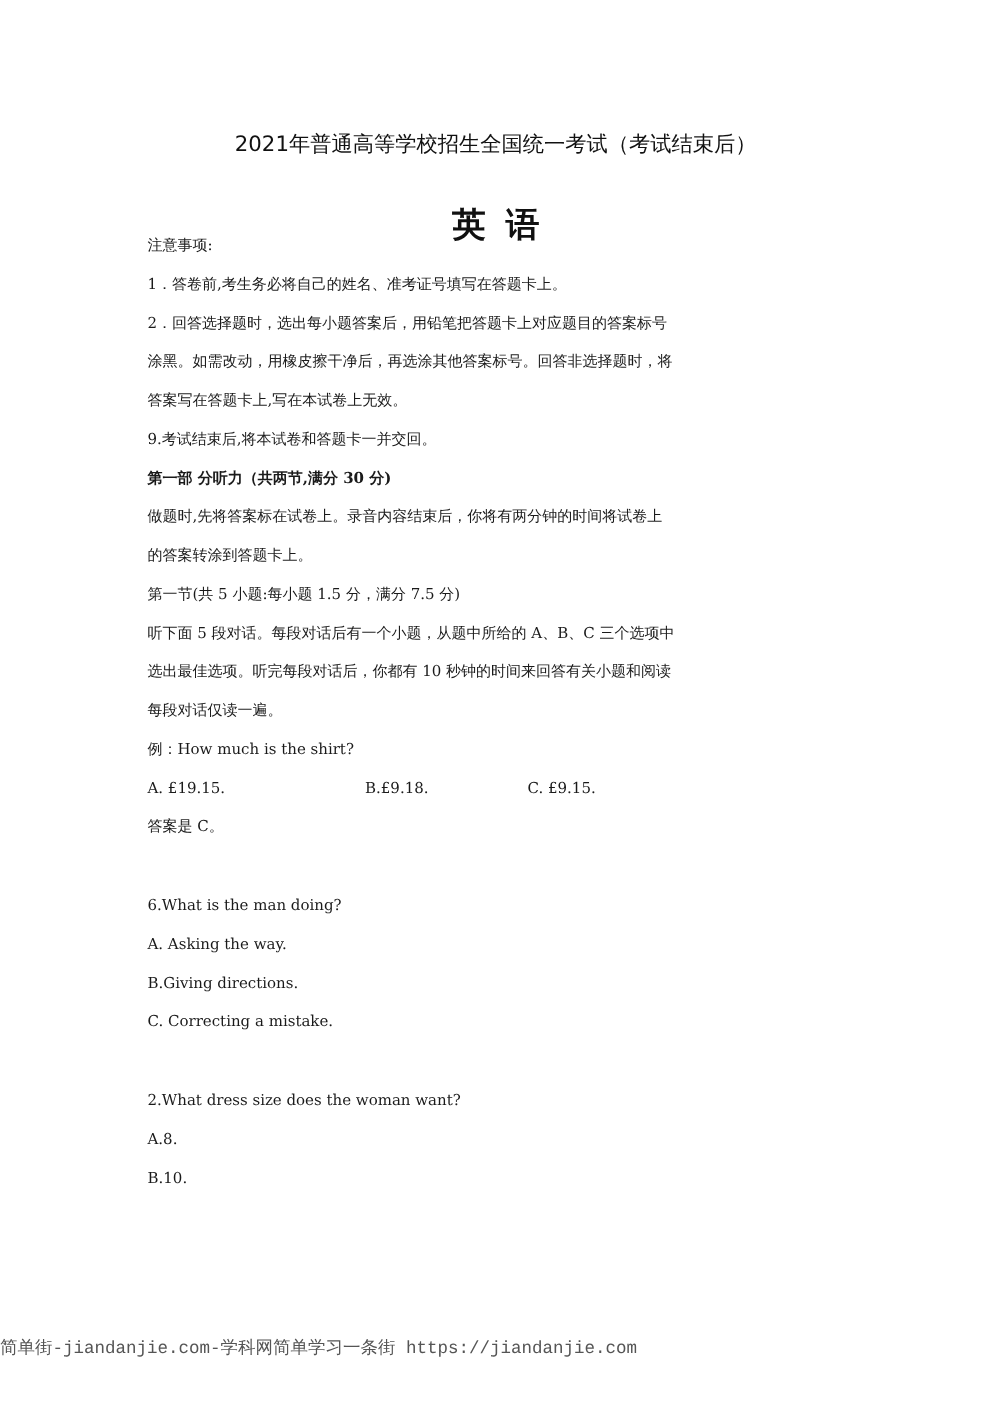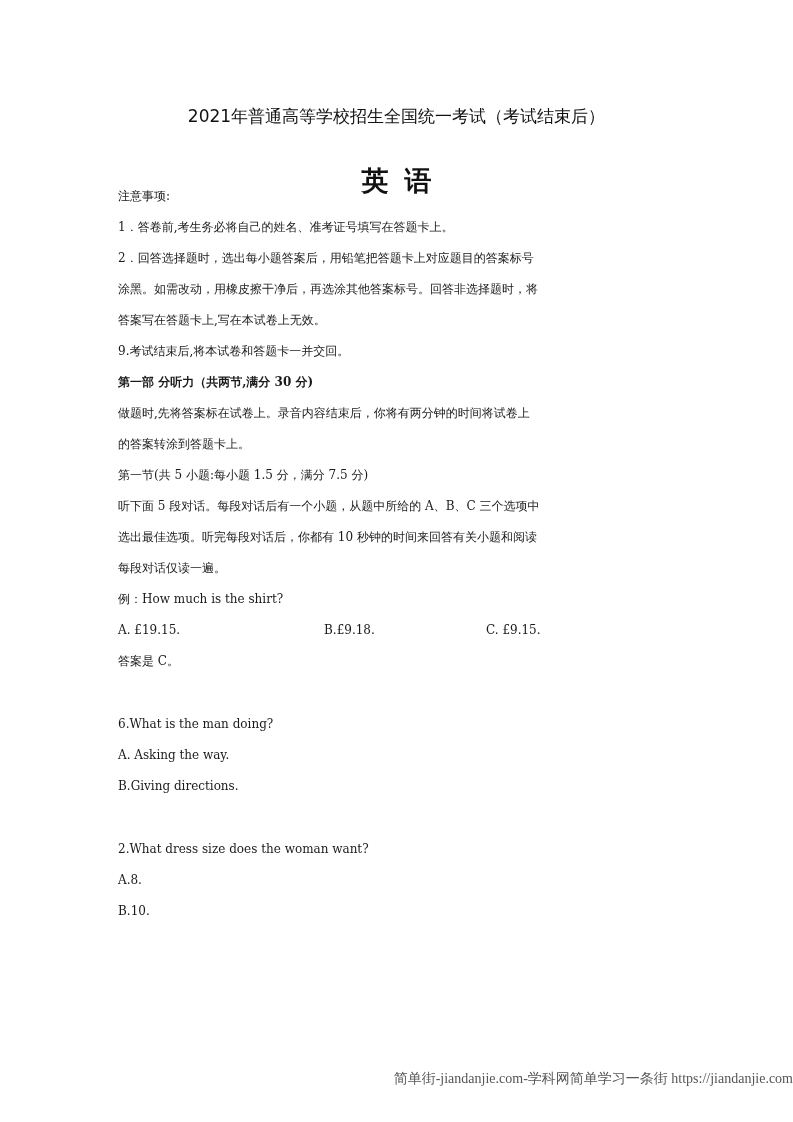--- a/index.html
+++ b/index.html
@@ -6,27 +6,27 @@
   body { width: 793px; height: 1122px; position: relative; overflow: hidden; color: #1a1a1a; }
   .page { position: absolute; left: 0; top: 0; width: 793px; height: 1122px; }
   .title { position: absolute; left: 0; width: 793px; text-align: center; top: 104px;
     font-family: "DejaVu Sans", sans-serif; font-size: 17px; line-height: 24px; color: #111; }
   .subject { position: absolute; left: 0; width: 793px; text-align: center; top: 150px;
     font-family: "DejaVu Sans", sans-serif; font-size: 27px; line-height: 36px; font-weight: bold; letter-spacing: 16px; text-indent: 16px; color: #111; margin-top: 13px; }
   .body { position: absolute; left: 118px; top: 184px; width: 560px;
     font-family: "DejaVu Serif", "Liberation Serif", serif; font-size: 12px; color: #1a1a1a; }
   .line { height: 31px; line-height: 24px; white-space: nowrap; }
   .bold { font-weight: bold; }
-  .opts { display: flex; gap: 32px; }
+  .opts { display: flex; }
   .opts span { display: inline-block; }
   .opt-a { width: 174px; }
   .opt-b { width: 130px; }
   .gap { height: 32px; }
-  .footer { position: absolute; left: 0; width: 793px; top: 1069px; text-align: right;
-    font-family: Liberation Serif, serif; font-size: 14px; color: #555; line-height: 20px; }
+  .footer { position: absolute; left: 0; width: 793px; top: 1069px; text-align: left;
+    font-family: Liberation Mono, monospace; font-size: 14px; color: #555; line-height: 20px; }
 </style>
 </head>
 <body>
 
 <div class="page">
   <div class="title">2021年普通高等学校招生全国统一考试（考试结束后）</div>
   <div class="subject">英语</div>
 
   <div class="body">
     <div class="line">注意事项:</div>
@@ -51,20 +51,21 @@
       <span class="opt-b">B.£9.18.</span>
       <span>C. £9.15.</span>
     </div>
     <div class="line">答案是 C。</div>
 
     <div class="gap"></div>
 
     <div class="line">6.What is the man doing?</div>
     <div class="line">A. Asking the way.</div>
     <div class="line">B.Giving directions.</div>
+    <div class="line">C. Correcting a mistake.</div>
 
     <div class="gap"></div>
 
     <div class="line">2.What dress size does the woman want?</div>
     <div class="line">A.8.</div>
     <div class="line">B.10.</div>
   </div>
 
   <div class="footer">简单街-jiandanjie.com-学科网简单学习一条街 https://jiandanjie.com</div>
 </div>

